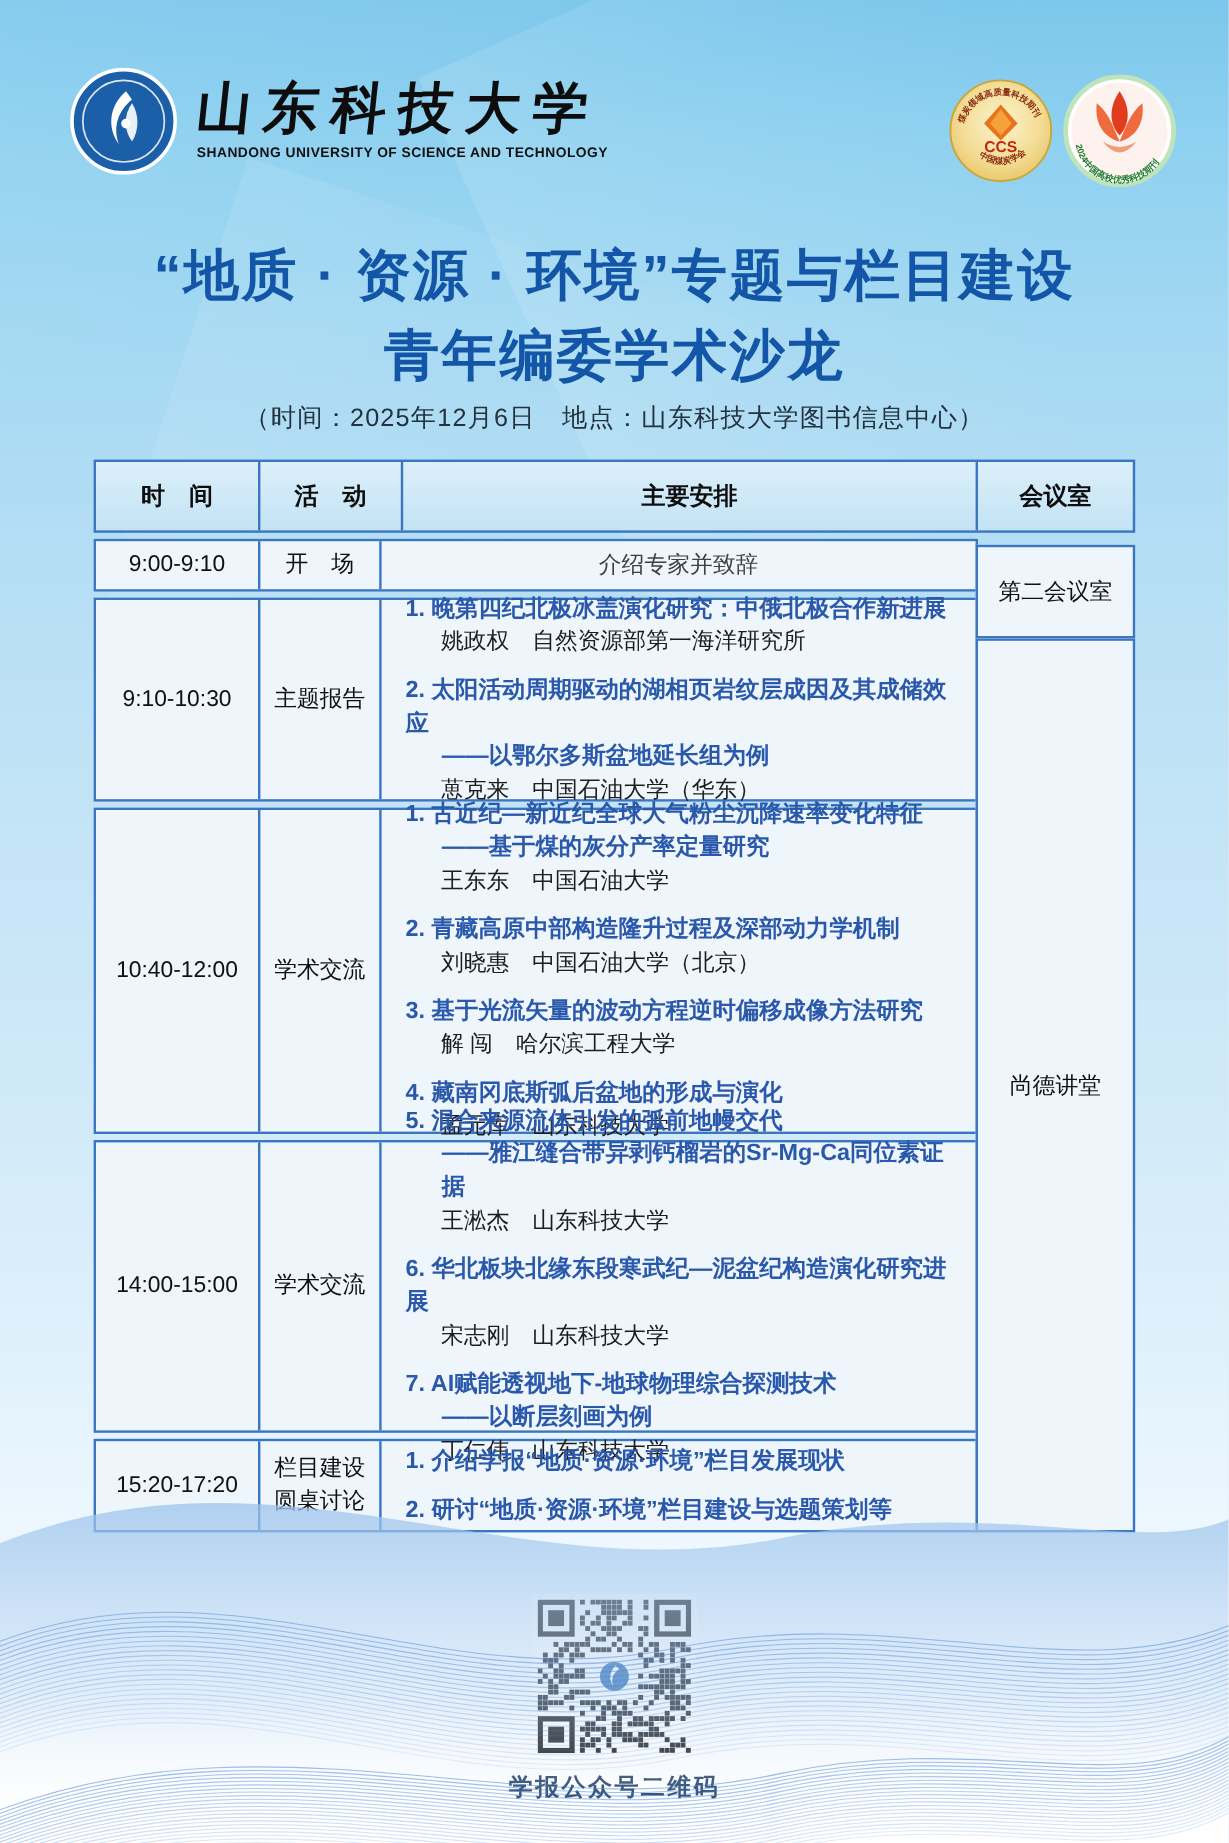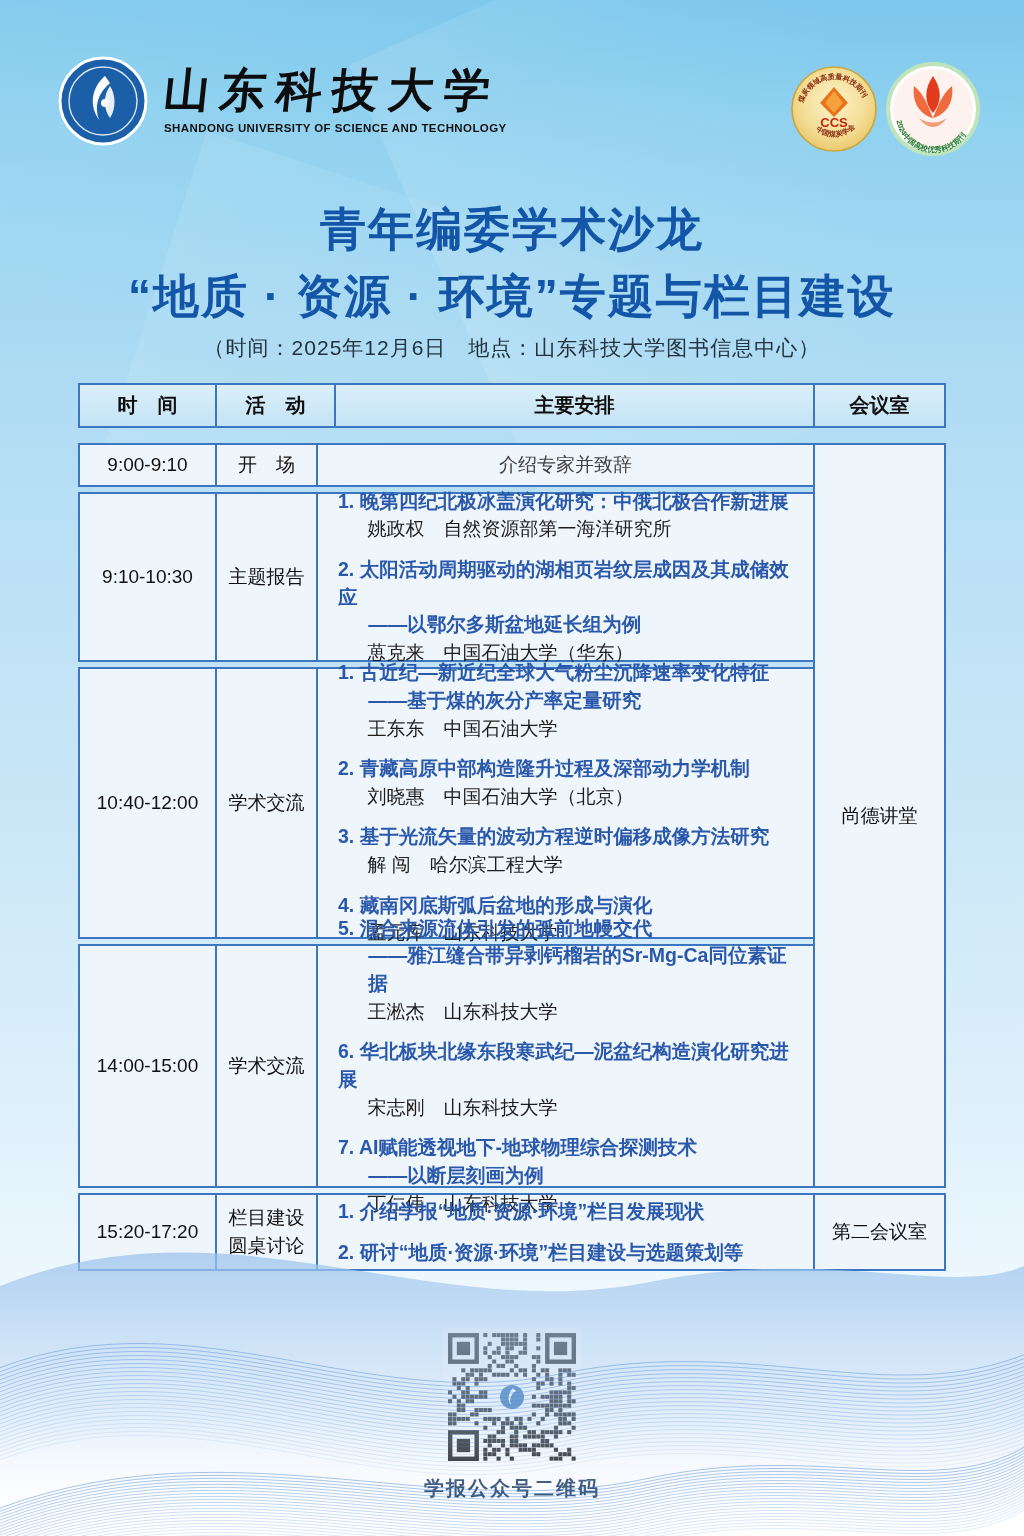--- a/index.html
+++ b/index.html
@@ -27,22 +27,22 @@
 
   
   .title{position:absolute;left:0;right:0;top:196px;text-align:center;color:#1356a8;
          font-weight:900;font-size:46px;line-height:1.45;letter-spacing:2px;}
   .subtitle{position:absolute;left:0;right:0;top:334px;text-align:center;
             color:#23323f;font-size:21px;font-weight:500;letter-spacing:1px;}
 
   
   :root{--bd:#3b76c1;--cell:#eef5fb;--blue:#2a59ab;--ink:#1d1d1d;}
   .table{position:absolute;left:78px;top:383px;width:868px;}
-  .thead{display:flex;box-sizing:border-box;width:868px;height:45px;border:2px solid var(--bd);
-         background:linear-gradient(#dcEFfa,#c3e3f5);margin-bottom:15px;
+  .thead{display:flex;box-sizing:border-box;width:868px;height:61px;border:2px solid var(--bd);
+         background:linear-gradient(#dcEFfa,#c3e3f5);margin-bottom:5px;
          font-weight:700;font-size:20px;color:#0e0e0e;}
   .hcell{box-sizing:border-box;display:flex;align-items:center;justify-content:center;}
   .h-time{width:137px;border-right:2px solid var(--bd);}
   .h-act{width:119px;border-right:2px solid var(--bd);}
   .h-main{flex:1;}
   .h-venue{width:131px;border-left:2px solid var(--bd);font-family:Liberation Mono, monospace;}
 
   .tbody{display:flex;}
   .left{width:737px;}
   .row{box-sizing:border-box;display:flex;border:2px solid var(--bd);background:var(--cell);
@@ -132,22 +132,22 @@
       <path d="M28,24 C26,40 33,52 47,56 C42,44 38,32 28,24 Z" fill="#ef6a3c"></path>
       <path d="M66,24 C68,40 61,52 47,56 C52,44 56,32 66,24 Z" fill="#ef6a3c"></path>
       <path d="M33,56 C42,62 52,62 61,56 C52,68 42,68 33,56 Z" fill="#f19d7a"></path>
       <text font-size="7.4" fill="#1d7a2f" font-weight="700">
         <textPath href="#arcRing" startOffset="4%">2024中国高校优秀科技期刊</textPath>
       </text>
     </svg>
   </div>
 
   <div class="title">
+    <div>“地质 · 资源 · 环境”专题与栏目建设</div>
     <div>青年编委学术沙龙</div>
-    <div>“地质 · 资源 · 环境”专题与栏目建设</div>
   </div>
   <div class="subtitle">（时间：2025年12月6日　地点：山东科技大学图书信息中心）</div>
 
   <div class="table">
     <div class="thead">
       <div class="hcell h-time">时　间</div>
       <div class="hcell h-act">活　动</div>
       <div class="hcell h-main">主要安排</div>
       <div class="hcell h-venue">会议室</div>
     </div>
@@ -224,22 +224,22 @@
               <div class="item">
                 <div class="t">1. 介绍学报“地质·资源·环境”栏目发展现状</div>
               </div>
               <div class="item">
                 <div class="t">2. 研讨“地质·资源·环境”栏目建设与选题策划等</div>
               </div>
             </div>
           </div>
         </div>
       <div class="venue-col">
+        <div class="venue venue-short">第二会议室</div>
         <div class="venue venue-tall">尚德讲堂</div>
-        <div class="venue venue-short">第二会议室</div>
       </div>
     </div>
   </div>
 
   <div class="qr-wrap">
     <div class="qr-box">
       <svg id="qr-svg" width="128" height="128" viewBox="0 0 128 128">
           <rect x="0" y="0" width="128" height="128" fill="#fff"></rect>
           <rect x="35.310344827586206" y="0" width="4.060689655172414" height="4.060689655172414" fill="#000"></rect>
           <rect x="44.13793103448276" y="0" width="4.060689655172414" height="4.060689655172414" fill="#000"></rect>

